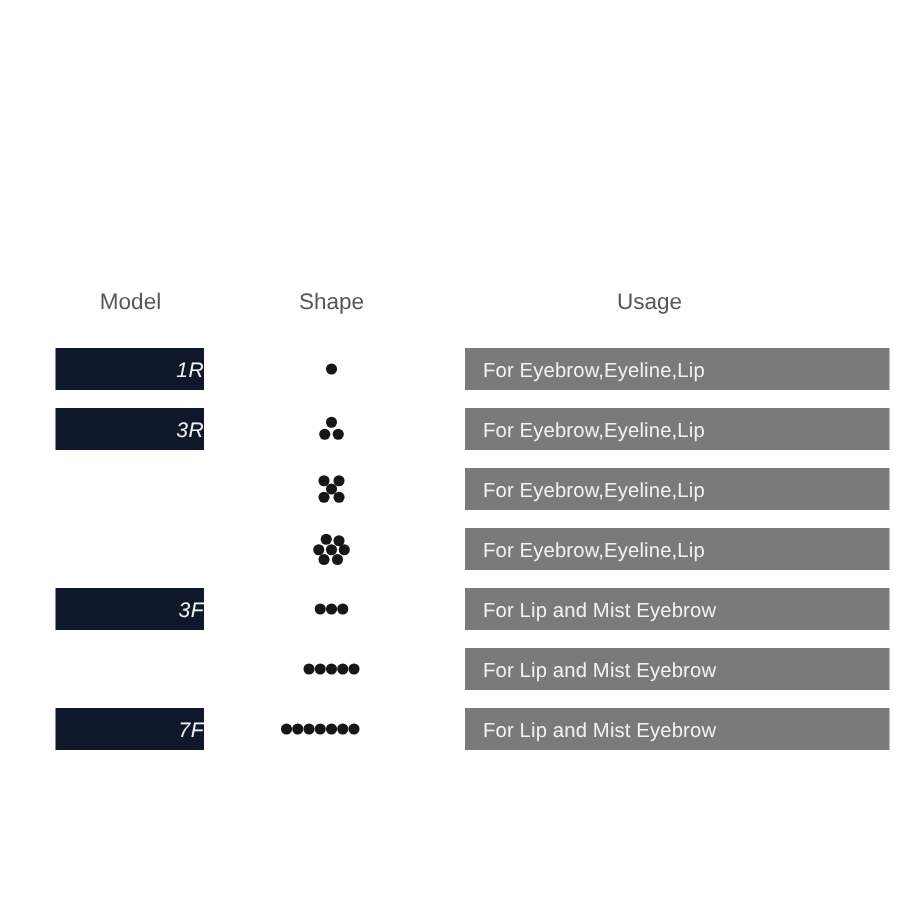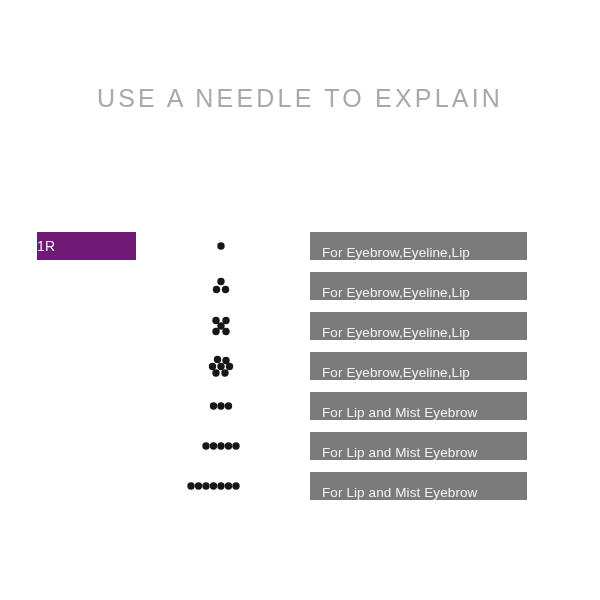--- a/index.html
+++ b/index.html
@@ -69,41 +69,42 @@
     position: relative;
     height: 40px;
   }
 
   .model-bar {
     position: absolute;
     left: 37px;
     top: 0;
     width: 99px;
     height: 28px;
-    background: #701a75;
+    background: #0f172a;
     display: flex;
     align-items: center;
-    justify-content: flex-start;
+    justify-content: flex-end;
+    font-style: italic;
   }
   .model-bar .label {
     font-family: "Liberation Sans", sans-serif;
     font-size: 14px;
     color: #f2f2f2;
     letter-spacing: 0.3px;
   }
 
   .usage-bar {
     position: absolute;
     left: 310px;
     top: 0;
-    width: 217px;
+    width: 283px;
     height: 28px;
     background: #7a7a7a;
     display: flex;
-    align-items: flex-end;
+    align-items: center;
   }
   .usage-bar .label {
     font-family: "Liberation Sans", sans-serif;
     font-size: 13.5px;
     color: #f2f2f2;
     padding-left: 12px;
     white-space: nowrap;
     letter-spacing: 0.1px;
   }
 
@@ -124,38 +125,45 @@
     display: block;
     overflow: visible;
   }
   .shape-svg circle { fill: #17171a; }
 </style>
 </head>
 <body>
 
 <div class="page">
 
-  <div class="title">USE A NEEDLE TO EXPLAIN</div>
-
+
+  <div class="headers">
+    <div class="col-header model">Model</div>
+    <div class="col-header shape">Shape</div>
+    <div class="col-header usage">Usage</div>
+  </div>
 
   <div class="rows" id="rows-container">
       <div class="row">
         <div class="model-bar">
           <span class="label">1R</span>
         </div>
         <div class="shape-cell">
           <svg class="shape-svg" viewBox="0 0 120 28">
             <circle cx="60" cy="14" r="3.7"></circle>
           </svg>
         </div>
         <div class="usage-bar">
           <span class="label">For Eyebrow,Eyeline,Lip</span>
         </div>
       </div>
       <div class="row">
+        <div class="model-bar">
+          <span class="label">3R</span>
+        </div>
         <div class="shape-cell">
           <svg class="shape-svg" viewBox="0 0 120 28">
             <circle cx="60" cy="9.5" r="3.7"></circle>
             <circle cx="55.5" cy="17.5" r="3.7"></circle>
             <circle cx="64.5" cy="17.5" r="3.7"></circle>
           </svg>
         </div>
         <div class="usage-bar">
           <span class="label">For Eyebrow,Eyeline,Lip</span>
         </div>
@@ -184,20 +192,23 @@
             <circle cx="68.5" cy="14.5" r="3.7"></circle>
             <circle cx="55" cy="21" r="3.7"></circle>
             <circle cx="64" cy="21" r="3.7"></circle>
           </svg>
         </div>
         <div class="usage-bar">
           <span class="label">For Eyebrow,Eyeline,Lip</span>
         </div>
       </div>
       <div class="row">
+        <div class="model-bar">
+          <span class="label">3F</span>
+        </div>
         <div class="shape-cell">
           <svg class="shape-svg" viewBox="0 0 120 28">
             <circle cx="52.5" cy="14" r="3.7"></circle>
             <circle cx="60" cy="14" r="3.7"></circle>
             <circle cx="67.5" cy="14" r="3.7"></circle>
           </svg>
         </div>
         <div class="usage-bar">
           <span class="label">For Lip and Mist Eyebrow</span>
         </div>
@@ -210,20 +221,23 @@
             <circle cx="60" cy="14" r="3.7"></circle>
             <circle cx="67.5" cy="14" r="3.7"></circle>
             <circle cx="75" cy="14" r="3.7"></circle>
           </svg>
         </div>
         <div class="usage-bar">
           <span class="label">For Lip and Mist Eyebrow</span>
         </div>
       </div>
       <div class="row">
+        <div class="model-bar">
+          <span class="label">7F</span>
+        </div>
         <div class="shape-cell">
           <svg class="shape-svg" viewBox="0 0 120 28">
             <circle cx="30" cy="14" r="3.7"></circle>
             <circle cx="37.5" cy="14" r="3.7"></circle>
             <circle cx="45" cy="14" r="3.7"></circle>
             <circle cx="52.5" cy="14" r="3.7"></circle>
             <circle cx="60" cy="14" r="3.7"></circle>
             <circle cx="67.5" cy="14" r="3.7"></circle>
             <circle cx="75" cy="14" r="3.7"></circle>
           </svg>

